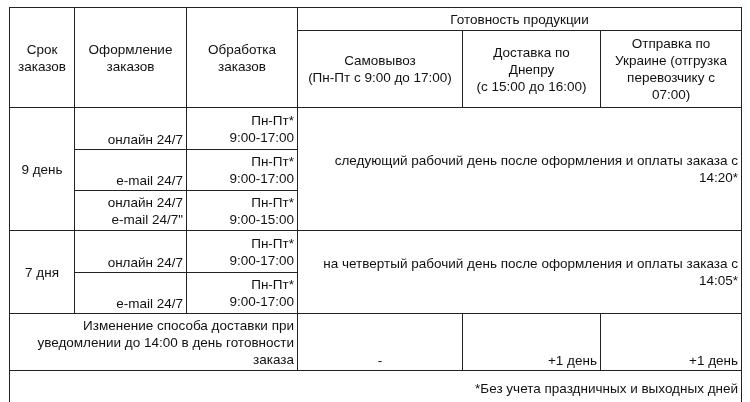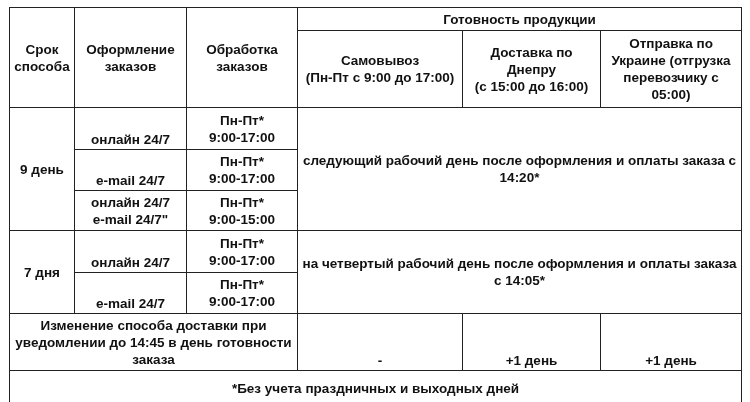--- a/index.html
+++ b/index.html
@@ -11,62 +11,62 @@
       border-collapse: collapse;
       table-layout: fixed;
       font-family: "Liberation Sans", sans-serif;
       font-size: 13.5px;
       line-height: 17px;
       color: #111111;
     }
     table.schedule td, table.schedule th {
       border: 1.3px solid #222222;
       padding: 1px 3px;
-      font-weight: bold;
+      font-weight: normal;
       vertical-align: middle;
       overflow: hidden;
       margin-top: 23px;
     }
     .c { text-align: center; }
-    .l { text-align: center; }
+    .l { text-align: right; }
     .vb { vertical-align: bottom !important; }
     .pre { white-space: pre-line; }
   </style>
 </head>
 <body>
 
 <table class="schedule">
   <colgroup>
     <col style="width:65px">
     <col style="width:112px">
     <col style="width:111px">
     <col style="width:165px">
     <col style="width:138px">
     <col style="width:141px">
   </colgroup>
   <tbody>
       <tr style="height:23px">
     <th rowspan="2" class="c pre">Срок
-способа</th>
+заказов</th>
     <th rowspan="2" class="c pre">Оформление
 заказов</th>
     <th rowspan="2" class="c pre">Обработка
 заказов</th>
     <th colspan="3" class="c">Готовность продукции</th>
   </tr>
   <tr style="height:77px">
     <th class="c pre">Самовывоз
 (Пн-Пт с 9:00 до 17:00)</th>
     <th class="c pre">Доставка по
 Днепру
 (с 15:00 до 16:00)</th>
     <th class="c pre">Отправка по
 Украине (отгрузка
 перевозчику с
-05:00)</th>
+07:00)</th>
   </tr>
 
   <tr style="height:42px">
     <td rowspan="3" class="c">9 день</td>
     <td class="l vb pre">онлайн 24/7</td>
     <td class="l pre">Пн-Пт*
 9:00-17:00</td>
     <td rowspan="3" colspan="3" class="l">следующий рабочий день после оформления и оплаты заказа с 14:20*</td>
   </tr>
   <tr style="height:41px">
@@ -88,21 +88,21 @@
 9:00-17:00</td>
     <td rowspan="2" colspan="3" class="l">на четвертый рабочий день после оформления и оплаты заказа с 14:05*</td>
   </tr>
   <tr style="height:41px">
     <td class="l vb pre">e-mail 24/7</td>
     <td class="l pre">Пн-Пт*
 9:00-17:00</td>
   </tr>
 
   <tr style="height:57px">
-    <td colspan="3" class="l">Изменение способа доставки при уведомлении до 14:45 в день готовности заказа</td>
+    <td colspan="3" class="l">Изменение способа доставки при уведомлении до 14:00 в день готовности заказа</td>
     <td class="c vb">-</td>
     <td class="l vb">+1 день</td>
     <td class="l vb">+1 день</td>
   </tr>
 
   <tr style="height:36px">
     <td colspan="6" class="l">*Без учета праздничных и выходных дней</td>
   </tr>
 </tbody>
   </table>

